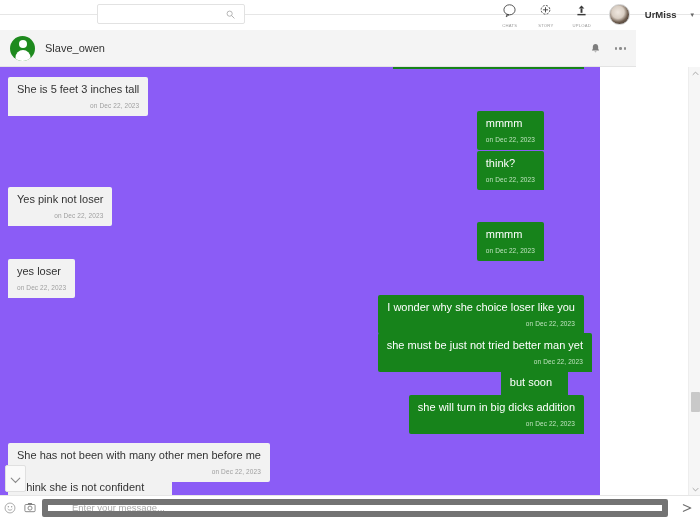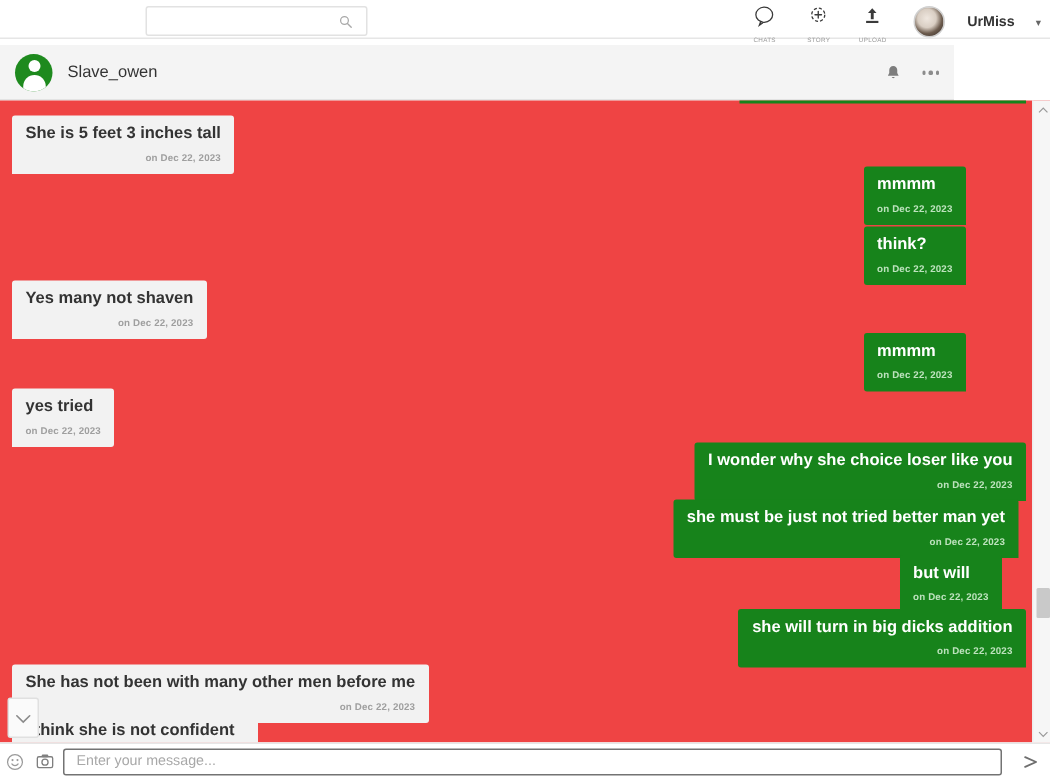--- a/index.html
+++ b/index.html
@@ -6,21 +6,21 @@
   html, body {
     width: 700px; height: 519px;
     font-family: "Liberation Sans", sans-serif;
     background: #ffffff;
     overflow: hidden;
   }
 
   
   .topnav {
     position: absolute; top: 0; left: 0;
-    width: 700px; height: 26px;
+    width: 700px; height: 15px;
     background: #ffffff;
     border-bottom: 1px solid #e6e6e6;
     display: flex; align-items: center;
   }
   .search-wrap {
     position: absolute; left: 97px; top: 4px;
     width: 148px; height: 20px;
     border: 1px solid #e2e2e2; border-radius: 2px;
     background: #fff;
     display: flex; align-items: center;
@@ -91,24 +91,23 @@
     display: flex; align-items: center; gap: 14px;
   }
   .dots-icon {
     display: flex; gap: 2px; align-items: center; cursor: pointer;
   }
   .dots-icon i { width: 2.5px; height: 2.5px; border-radius: 50%; background: #8c8c8c; display:block; }
 
   
   .messages {
     position: absolute; top: 67px; left: 0;
-    width: 700px; height: 428px;
-    background: #ef4444;
+    width: 600px; height: 428px;
+    background: #8b5cf6;
     overflow: hidden;
-    font-weight: bold;
   }
   .msg-row { position: absolute; display: flex; }
   .bubble {
     position: relative;
     padding: 6px 9px 4px 9px;
     font-size: 11px; line-height: 13px;
     max-width: 420px;
   }
   .bubble .ts {
     display: block; text-align: right;
@@ -174,23 +173,23 @@
     width: 700px; height: 24px;
     background: #ffffff; border-top: 1px solid #e6e6e6;
     display: flex; align-items: center;
   }
   .composer-icon {
     width: 20px; display: flex; align-items: center; justify-content: center;
     cursor: pointer;
   }
   .composer-input {
     flex: 1; height: 18px; margin: 0 6px 0 2px;
-    border: 1px solid #737373; border-radius: 2px;
+    border: 6px solid #737373; border-radius: 2px;
     background: #fff; outline: 0;
-    font-size: 9.5px; color: #444; padding-left: 8px;
+    font-size: 9.5px; color: #444; padding-left: 24px;
     font-family: "Liberation Sans", sans-serif;
   }
   .composer-input::placeholder { color: #a8a8a8; }
   .send-btn {
     width: 26px; height: 24px;
     display: flex; align-items: center; justify-content: center;
     cursor: pointer;
   }
 </style>
 </head>
@@ -286,61 +285,61 @@
 
   <div class="msg-row" style="right:56px; top:84px;">
     <div class="bubble right">
       <span>think?</span>
       <span class="ts">on Dec 22, 2023</span>
     </div>
   </div>
 
   <div class="msg-row" style="left:8px; top:120px;">
     <div class="bubble left">
-      <span>Yes many not shaven</span>
+      <span>Yes pink not loser</span>
       <span class="ts">on Dec 22, 2023</span>
     </div>
   </div>
 
   <div class="msg-row" style="right:56px; top:155px;">
     <div class="bubble right">
       <span>mmmm</span>
       <span class="ts">on Dec 22, 2023</span>
     </div>
   </div>
 
   <div class="msg-row" style="left:8px; top:192px;">
     <div class="bubble left">
-      <span>yes tried</span>
+      <span>yes loser</span>
       <span class="ts">on Dec 22, 2023</span>
     </div>
   </div>
 
   <div class="msg-row" style="right:16px; top:228px;justify-content:center;">
     <div class="bubble right">
       <span>I wonder why she choice loser like you</span>
       <span class="ts">on Dec 22, 2023</span>
     </div>
   </div>
 
-  <div class="msg-row" style="right:21px; top:266px;align-items:center;">
+  <div class="msg-row" style="right:8px; top:266px;align-items:center;">
     <div class="bubble right">
       <span>she must be just not tried better man yet</span>
       <span class="ts">on Dec 22, 2023</span>
     </div>
   </div>
 
   <div class="msg-row" style="right:32px; top:303px;">
     <div class="bubble right">
-      <span>but will</span>
-      <span class="ts">on Dec 22, 2023</span>
-    </div>
-  </div>
-
-  <div class="msg-row" style="right:16px; top:339px;">
+      <span>but soon</span>
+      <span class="ts">on Dec 22, 2023</span>
+    </div>
+  </div>
+
+  <div class="msg-row" style="right:16px; top:328px;">
     <div class="bubble right">
       <span>she will turn in big dicks addition</span>
       <span class="ts">on Dec 22, 2023</span>
     </div>
   </div>
 
   <div class="msg-row" style="left:8px; top:376px;align-items:center;">
     <div class="bubble left">
       <span>She has not been with many other men before me</span>
       <span class="ts">on Dec 22, 2023</span>

